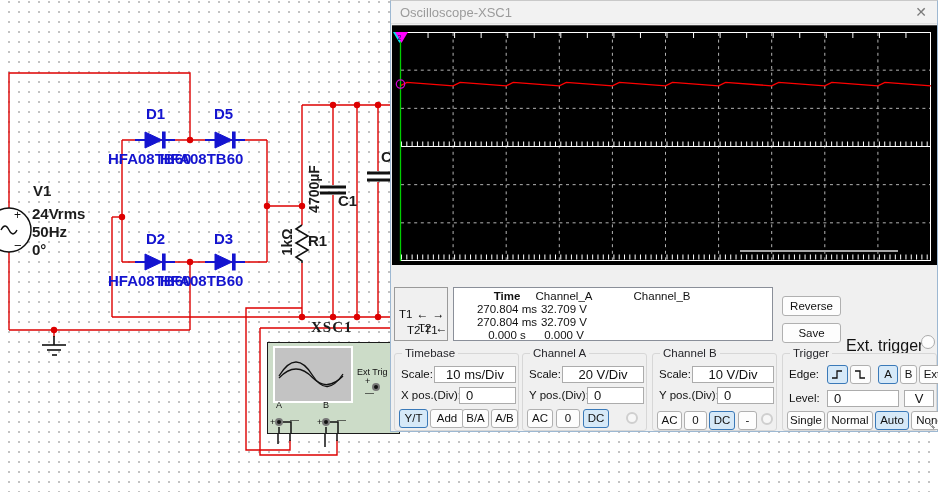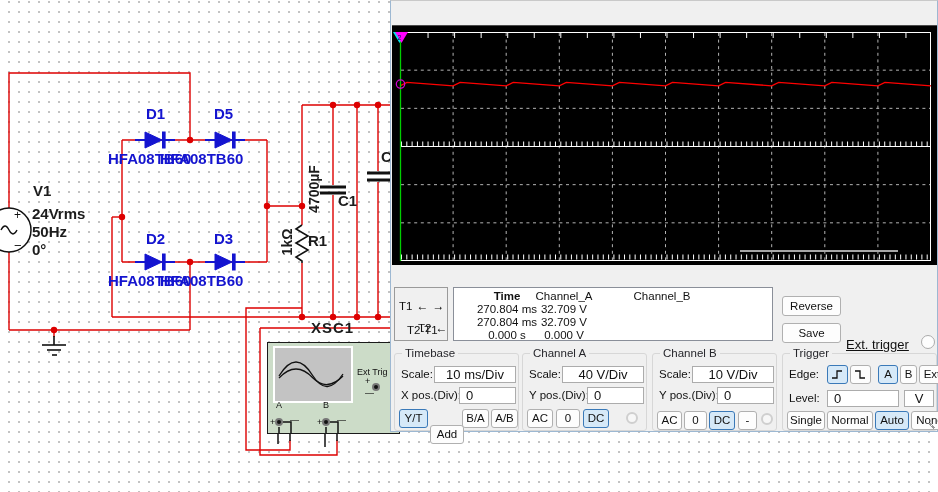--- a/index.html
+++ b/index.html
@@ -12,21 +12,21 @@
   
   #canvas {
     position:absolute; inset:0;
     background-image:radial-gradient(#c3c3c3 0.9px, transparent 0.9px);
     background-size:10px 10px; background-position:4px 7px;
   }
   #schem-svg { position:absolute; left:0; top:0; z-index:1; }
   .clabel { position:absolute; z-index:2; font-weight:bold; font-size:15px; color:#1c1c1c; white-space:nowrap; }
   .clabel.blue { color:#1414cf; }
   .rot { transform:rotate(-90deg); transform-origin:center; text-align:center; }
-  .mono { font-family:Liberation Sans, sans-serif; letter-spacing:1px; }
+  .mono { font-family:Liberation Serif, serif; letter-spacing:1px; }
 
   
   #xsc-icon { position:absolute; left:267px; top:342px; width:133px; height:92px;
     background:#ccdcc8; border:1px solid #1a1a1a; z-index:2; }
   #xsc-screen { position:absolute; left:5px; top:3px; width:80px; height:57px;
     background:#c3c3c3; border:2px solid #fff; }
   .icon-text { position:absolute; font-size:9px; color:#111; white-space:nowrap; }
   .socket { position:absolute; width:8px; height:8px; border-radius:50%;
     background:#111; border:2px solid #777; }
 
@@ -46,21 +46,21 @@
   .sunken { border:1px solid #8a8f99; background:#fff; }
   #cursor-box { position:absolute; left:3px; top:286px; width:54px; height:54px;
     background:#f0f0f0; border:1px solid #9a9a9a; font-size:11.5px; color:#111; }
   .cur-row { position:absolute; left:4px; display:flex; gap:4px; align-items:center; }
   .arrow-btn { font-weight:bold; font-size:12px; color:#000; cursor:default; line-height:10px; }
   #table-box { position:absolute; left:62px; top:286px; width:320px; height:54px; }
   .tcol { position:absolute; width:96px; text-align:center; font-size:11.5px; color:#111; }
   #reverse-btn,#save-btn { position:absolute; left:391px; width:59px; height:20px; }
   .wbtn { background:#fdfdfd; border:1px solid #b0b0b0; border-radius:3px;
     font-size:11.5px; color:#111; text-align:center; line-height:18px; cursor:default; }
-  #ext-trig-label { position:absolute; left:455px; top:336px; font-size:13px; color:#111;text-decoration:underline; }
+  #ext-trig-label { position:absolute; left:455px; top:336px; font-size:16px; color:#111; }
   #ext-trig-radio { position:absolute; left:530px; top:334px; width:14px; height:14px;
     border-radius:50%; border:1px solid #ababab; background:#fdfdfd; }
 
   
   .grp { position:absolute; top:352px; height:78px; border:1px solid #d7d7d7; border-radius:3px; }
   .grp-title { position:absolute; top:-7px; left:7px; background:#f0f0f0; padding:0 3px;
     font-size:11.5px; color:#26262b; }
   .glabel { position:absolute; font-size:11.5px; color:#111; white-space:nowrap; }
   .field { position:absolute; height:17px; background:#fff; border:1px solid #acacac;
     font-size:13px; color:#111; line-height:15px; }
@@ -218,20 +218,24 @@
     <div class="icon-text" style="left:49px; top:74px;">+</div>
     <div class="socket" style="left:54px; top:75px;"></div>
     <div class="icon-text" style="left:69px; top:72px;">—</div>
     <svg style="position:absolute; left:0; top:0;" width="131" height="90">
       <path d="M11,84 V90 M15,79 H23 V90 M58,84 V90 M62,79 H70 V90" stroke="#111" stroke-width="1.5" fill="none"></path>
     </svg>
   </div>
 </div>
 
 <div id="scope-win">
+  <div id="titlebar">
+    <span id="title-text">Oscilloscope-XSC1</span>
+    <span id="close-btn">✕</span>
+  </div>
 
   <div id="display">
     <svg id="plot-svg" width="531" height="229">
         <rect x="0.5" y="0.5" width="530" height="228" fill="#000" stroke="#fff" stroke-width="1"></rect>
         <line x1="53.1" y1="1" x2="53.1" y2="228" stroke="#b4b4b4" stroke-width="1" stroke-dasharray="3 3.6"></line>
         <line x1="106.2" y1="1" x2="106.2" y2="228" stroke="#b4b4b4" stroke-width="1" stroke-dasharray="3 3.6"></line>
         <line x1="159.3" y1="1" x2="159.3" y2="228" stroke="#b4b4b4" stroke-width="1" stroke-dasharray="3 3.6"></line>
         <line x1="212.4" y1="1" x2="212.4" y2="228" stroke="#b4b4b4" stroke-width="1" stroke-dasharray="3 3.6"></line>
         <line x1="265.5" y1="1" x2="265.5" y2="228" stroke="#b4b4b4" stroke-width="1" stroke-dasharray="3 3.6"></line>
         <line x1="318.6" y1="1" x2="318.6" y2="228" stroke="#b4b4b4" stroke-width="1" stroke-dasharray="3 3.6"></line>
@@ -250,21 +254,21 @@
         <line x1="0.5" y1="0" x2="0.5" y2="229" stroke="#00cf00" stroke-width="1.3"></line>
         <polygon points="-7,0 6,0 -0.5,11" fill="#00e5ee"></polygon>
         <polygon points="-5,0 8,0 1.5,11" fill="#ff00ff"></polygon>
         <text x="-2.5" y="8" font-size="7" fill="#101060">2</text>
         <circle cx="0.5" cy="52.080325" r="4.2" fill="none" stroke="#cf00cf" stroke-width="1.3"></circle>
       </svg>
   </div>
   <div id="scrollline"></div>
 
   <div id="cursor-box">
-    <div class="cur-row" style="top:12px;">
+    <div class="cur-row" style="top:20px;">
       <span>T1</span>
       <span class="arrow-btn">←</span>
       <span class="arrow-btn">→</span>
     </div>
     <div class="cur-row" style="top:34px;margin-left:19px;">
       <span>T2</span>
       <span class="arrow-btn">←</span>
       <span class="arrow-btn">→</span>
     </div>
     <div class="cur-row" style="top:36px;margin-left:8px;">
@@ -289,29 +293,29 @@
   <div id="ext-trig-label">Ext. trigger</div>
   <div id="ext-trig-radio"></div>
 
   <div class="grp" style="left:3px; width:125px;">
     <div class="grp-title">Timebase</div>
     <div class="glabel" style="left:6px; top:14px;">Scale:</div>
     <div class="field f-center" style="left:39px; top:12px; width:82px;">10 ms/Div</div>
     <div class="glabel" style="left:6px; top:35px;">X pos.(Div):</div>
     <div class="field f-left" style="left:64px; top:33px; width:57px;">0</div>
     <div class="btn sel" style="left:4px; top:55px; width:29px;">Y/T</div>
-    <div class="btn" style="left:35px; top:71px; width:34px;">Add</div>
+    <div class="btn" style="left:35px; top:55px; width:34px;">Add</div>
     <div class="btn" style="left:67px; top:55px; width:27px;">B/A</div>
     <div class="btn" style="left:96px; top:55px; width:27px;">A/B</div>
   </div>
 
   <div class="grp" style="left:131px; width:125px;">
     <div class="grp-title">Channel A</div>
     <div class="glabel" style="left:6px; top:14px;">Scale:</div>
-    <div class="field f-center" style="left:39px; top:12px; width:82px;">40 V/Div</div>
+    <div class="field f-center" style="left:39px; top:12px; width:82px;">20 V/Div</div>
     <div class="glabel" style="left:6px; top:35px;">Y pos.(Div):</div>
     <div class="field f-left" style="left:64px; top:33px; width:57px;">0</div>
     <div class="btn" style="left:4px; top:55px; width:26px;">AC</div>
     <div class="btn" style="left:33px; top:55px; width:24px;">0</div>
     <div class="btn sel" style="left:60px; top:55px; width:26px;">DC</div>
     <div class="radio-mini" style="left:103px; top:58px;"></div>
   </div>
 
   <div class="grp" style="left:261px; width:125px;">
     <div class="grp-title">Channel B</div>

